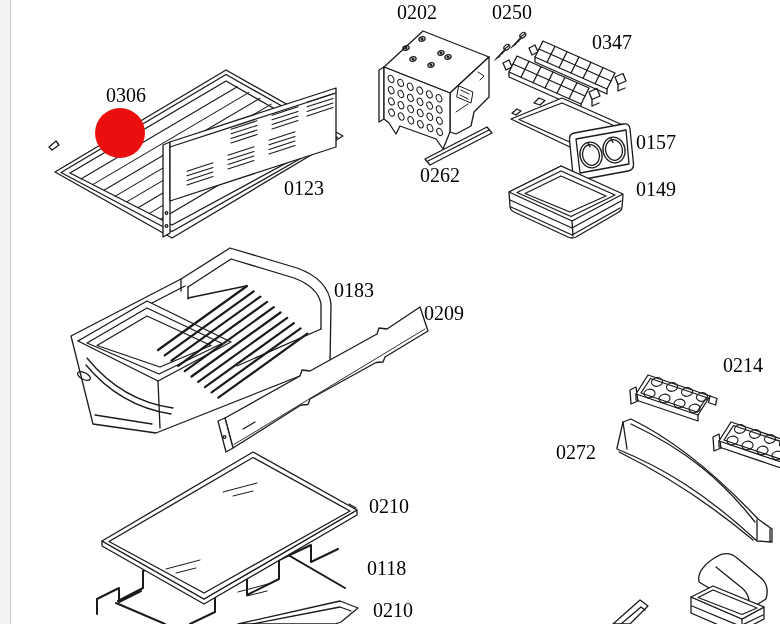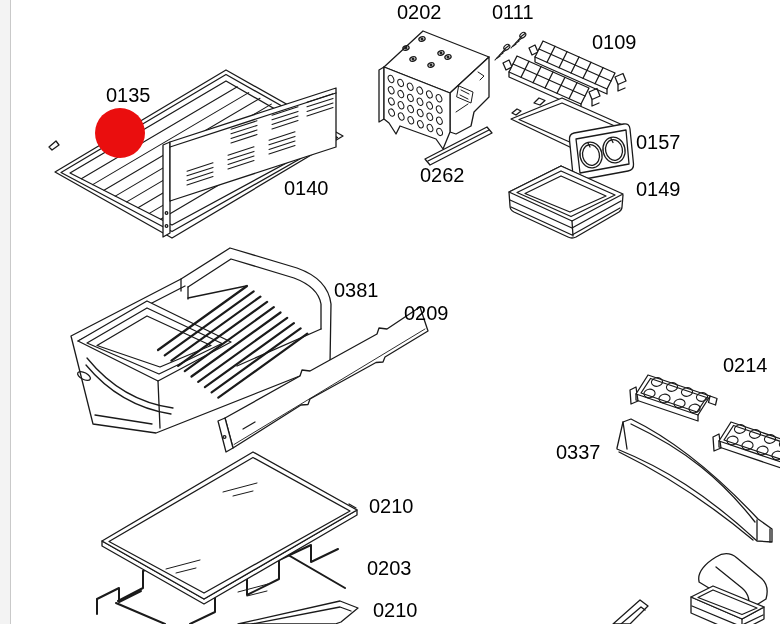--- a/index.html
+++ b/index.html
@@ -1,21 +1,21 @@
 <!DOCTYPE html>
 <html><head>
 <meta charset="utf-8">
 <style>
   html,body{margin:0;padding:0;background:#fff;}
   .stage{position:relative;width:780px;height:624px;background:#ffffff;overflow:hidden;
          font-family:"Liberation Sans",sans-serif;}
   .edge-strip{position:absolute;left:0;top:0;width:11px;height:624px;background:#f3f3f3;
               border-right:1px solid #c9c9c9;box-sizing:border-box;}
   svg.art{position:absolute;left:0;top:0;}
-  .lbl{position:absolute;font-size:20px;line-height:1;color:#000;white-space:nowrap;cursor:default;}
+  .lbl{position:absolute;font-size:20px;line-height:1;color:#000;white-space:nowrap;cursor:default;font-family:Liberation Serif, serif;}
   .marker{position:absolute;left:95px;top:108px;width:50px;height:50px;border-radius:50%;
           background:#ea0e0e;}
 </style>
 </head>
 <body>
 
 <div class="stage">
 
   <svg class="art" width="780" height="624" viewBox="0 0 780 624" fill="none" stroke="#1a1a1a" stroke-width="1.3" stroke-linejoin="round" stroke-linecap="round">
 
@@ -266,33 +266,33 @@
       <path d="M692 606 L740 626 L763 615"></path>
       <path d="M742 619 L742 627"></path>
     </g>
 
     <g>
       <path fill="#fff" d="M613 624 L640 600 L648 606 L630 624 Z"></path>
       <path d="M621 624 L641 607 L645 610"></path>
     </g>
   </svg>
 
-  <div class="lbl" style="left:106px;top:85px">0135</div>
-  <div class="lbl" style="left:284px;top:178px">0140</div>
+  <div class="lbl" style="left:106px;top:85px">0306</div>
+  <div class="lbl" style="left:284px;top:178px">0123</div>
   <div class="lbl" style="left:397px;top:2px">0202</div>
-  <div class="lbl" style="left:492px;top:2px">0111</div>
-  <div class="lbl" style="left:592px;top:32px">0109</div>
+  <div class="lbl" style="left:492px;top:2px">0250</div>
+  <div class="lbl" style="left:592px;top:32px">0347</div>
   <div class="lbl" style="left:420px;top:165px">0262</div>
   <div class="lbl" style="left:636px;top:132px">0157</div>
   <div class="lbl" style="left:636px;top:179px">0149</div>
-  <div class="lbl" style="left:334px;top:280px">0381</div>
-  <div class="lbl" style="left:404px;top:303px">0209</div>
+  <div class="lbl" style="left:334px;top:280px">0183</div>
+  <div class="lbl" style="left:424px;top:303px">0209</div>
   <div class="lbl" style="left:723px;top:355px">0214</div>
-  <div class="lbl" style="left:556px;top:442px">0337</div>
+  <div class="lbl" style="left:556px;top:442px">0272</div>
   <div class="lbl" style="left:369px;top:496px">0210</div>
-  <div class="lbl" style="left:367px;top:558px">0203</div>
+  <div class="lbl" style="left:367px;top:558px">0118</div>
   <div class="lbl" style="left:373px;top:600px">0210</div>
 
   <div class="marker" style="background: rgb(234, 14, 14);"></div>
 
   <div class="edge-strip"></div>
 
 </div>
 
 </body></html>

